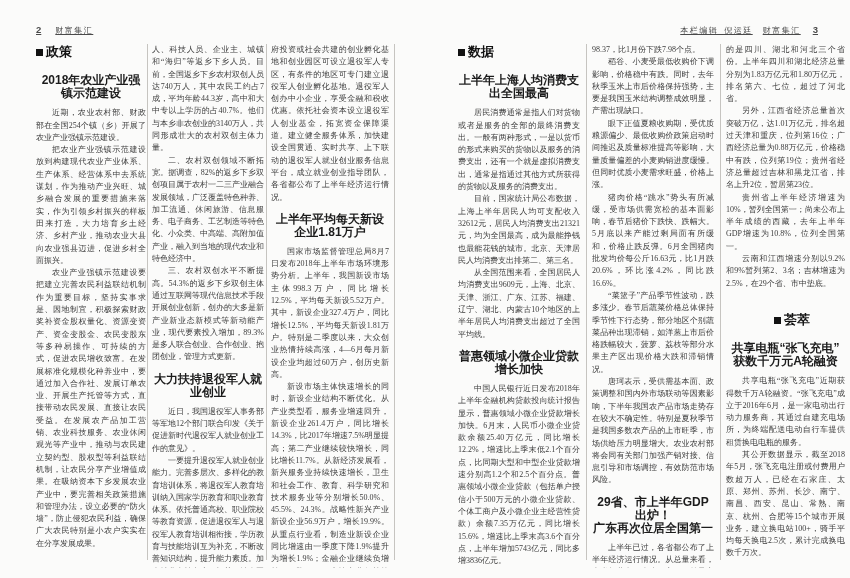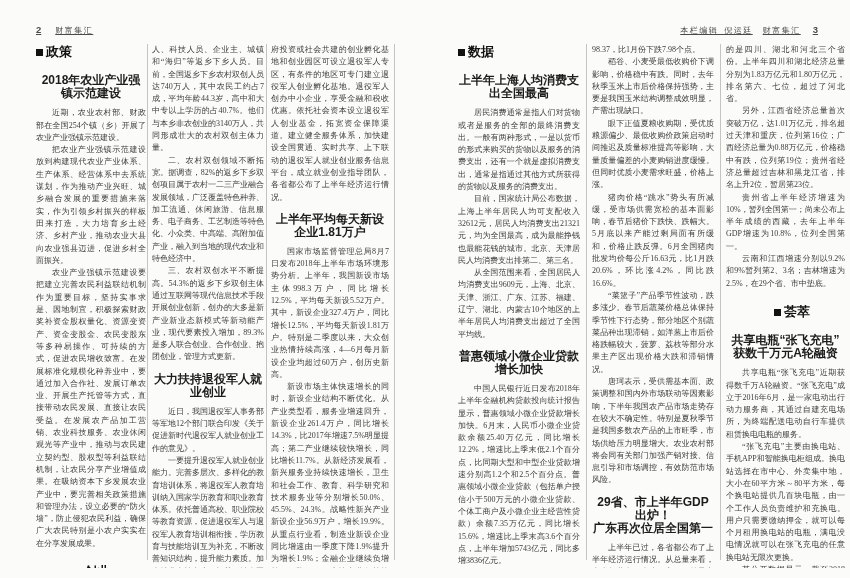--- a/index.html
+++ b/index.html
@@ -46,21 +46,21 @@
   .vrule-2{left:394px;}
   .vrule-3{left:586px;}
   .vrule-4{left:720px;}
 
   .section-header{
     display:flex;align-items:center;gap:3px;
     font-family:"Liberation Sans","DejaVu Sans",sans-serif;
     font-weight:bold;font-size:13px;color:#121212;
     margin:2px 0 16px 0;
   }
-  .section-header:not(:first-child){margin-top:16px;padding-left:48px;}
+  .section-header:not(:first-child){margin-top:24px;padding-left:48px;}
   .sq{width:7px;height:7px;background:#121212;display:inline-block;flex:0 0 auto;}
 
   .article-title{
     font-family:"Liberation Sans","DejaVu Sans",sans-serif;
     font-weight:bold;font-size:12px;line-height:13px;color:var(--title);
     text-align:center;margin:9px 0 7px 0;
   }
   .col > .article-title:first-child{margin-top:0;}
 
   p.body-para{margin:0;text-indent:2em;}
@@ -133,21 +133,20 @@
       <p class="body-para no-indent">的是四川、湖北和河北三个省份。上半年四川和湖北经济总量分别为1.83万亿元和1.80万亿元，排名第六、七位，超过了河北省。</p>
       <p class="body-para">另外，江西省经济总量首次突破万亿，达1.01万亿元，排名超过天津和重庆，位列第16位；广西经济总量为0.88万亿元，价格稳中有跌，位列第19位；贵州省经济总量超过吉林和黑龙江省，排名上升2位，暂居第23位。</p>
       <p class="body-para">贵州省上半年经济增速为10%，暂列全国第一；尚未公布上半年成绩的西藏，去年上半年GDP增速为10.8%，位列全国第一。</p>
       <p class="body-para">云南和江西增速分别以9.2%和9%暂列第2、3名；吉林增速为2.5%，在29个省、市中垫底。</p>
       <div class="section-header">
         <span class="sq"></span>
         <span>荟萃</span>
       </div>
       <div class="article-title">共享电瓶“张飞充电”<br>获数千万元A轮融资</div>
       <p class="body-para">共享电瓶“张飞充电”近期获得数千万A轮融资。“张飞充电”成立于2016年6月，是一家电动出行动力服务商，其通过自建充电场所，为终端配送电动自行车提供租赁换电电瓶的服务。</p>
-      <p class="body-para">“张飞充电”主要由换电站、手机APP和智能换电柜组成。换电站选择在市中心、外卖集中地，大小在60平方米～80平方米，每个换电站提供几百块电瓶，由一个工作人员负责维护和充换电。用户只需要缴纳押金，就可以每个月租用换电站的电瓶，满电没电情况就可以在张飞充电的任意换电站无限次更换。</p>
       <p class="body-para">其公开数据显示，截至2018年5月，张飞充电注册或付费用户数超万人，已经在石家庄、太原、郑州、苏州、长沙、南宁、南昌、西安、昆山、常熟、南京、杭州、合肥等15个城市开展业务，建立换电站100+，骑手平均每天换电2.5次，累计完成换电数千万次。</p>
     </div>
 
   <div class="vrule vrule-0"></div>
   <div class="vrule vrule-1"></div>
   <div class="vrule vrule-2"></div>
   <div class="vrule vrule-3"></div>
   <div class="vrule vrule-4"></div>
 
 </div>

